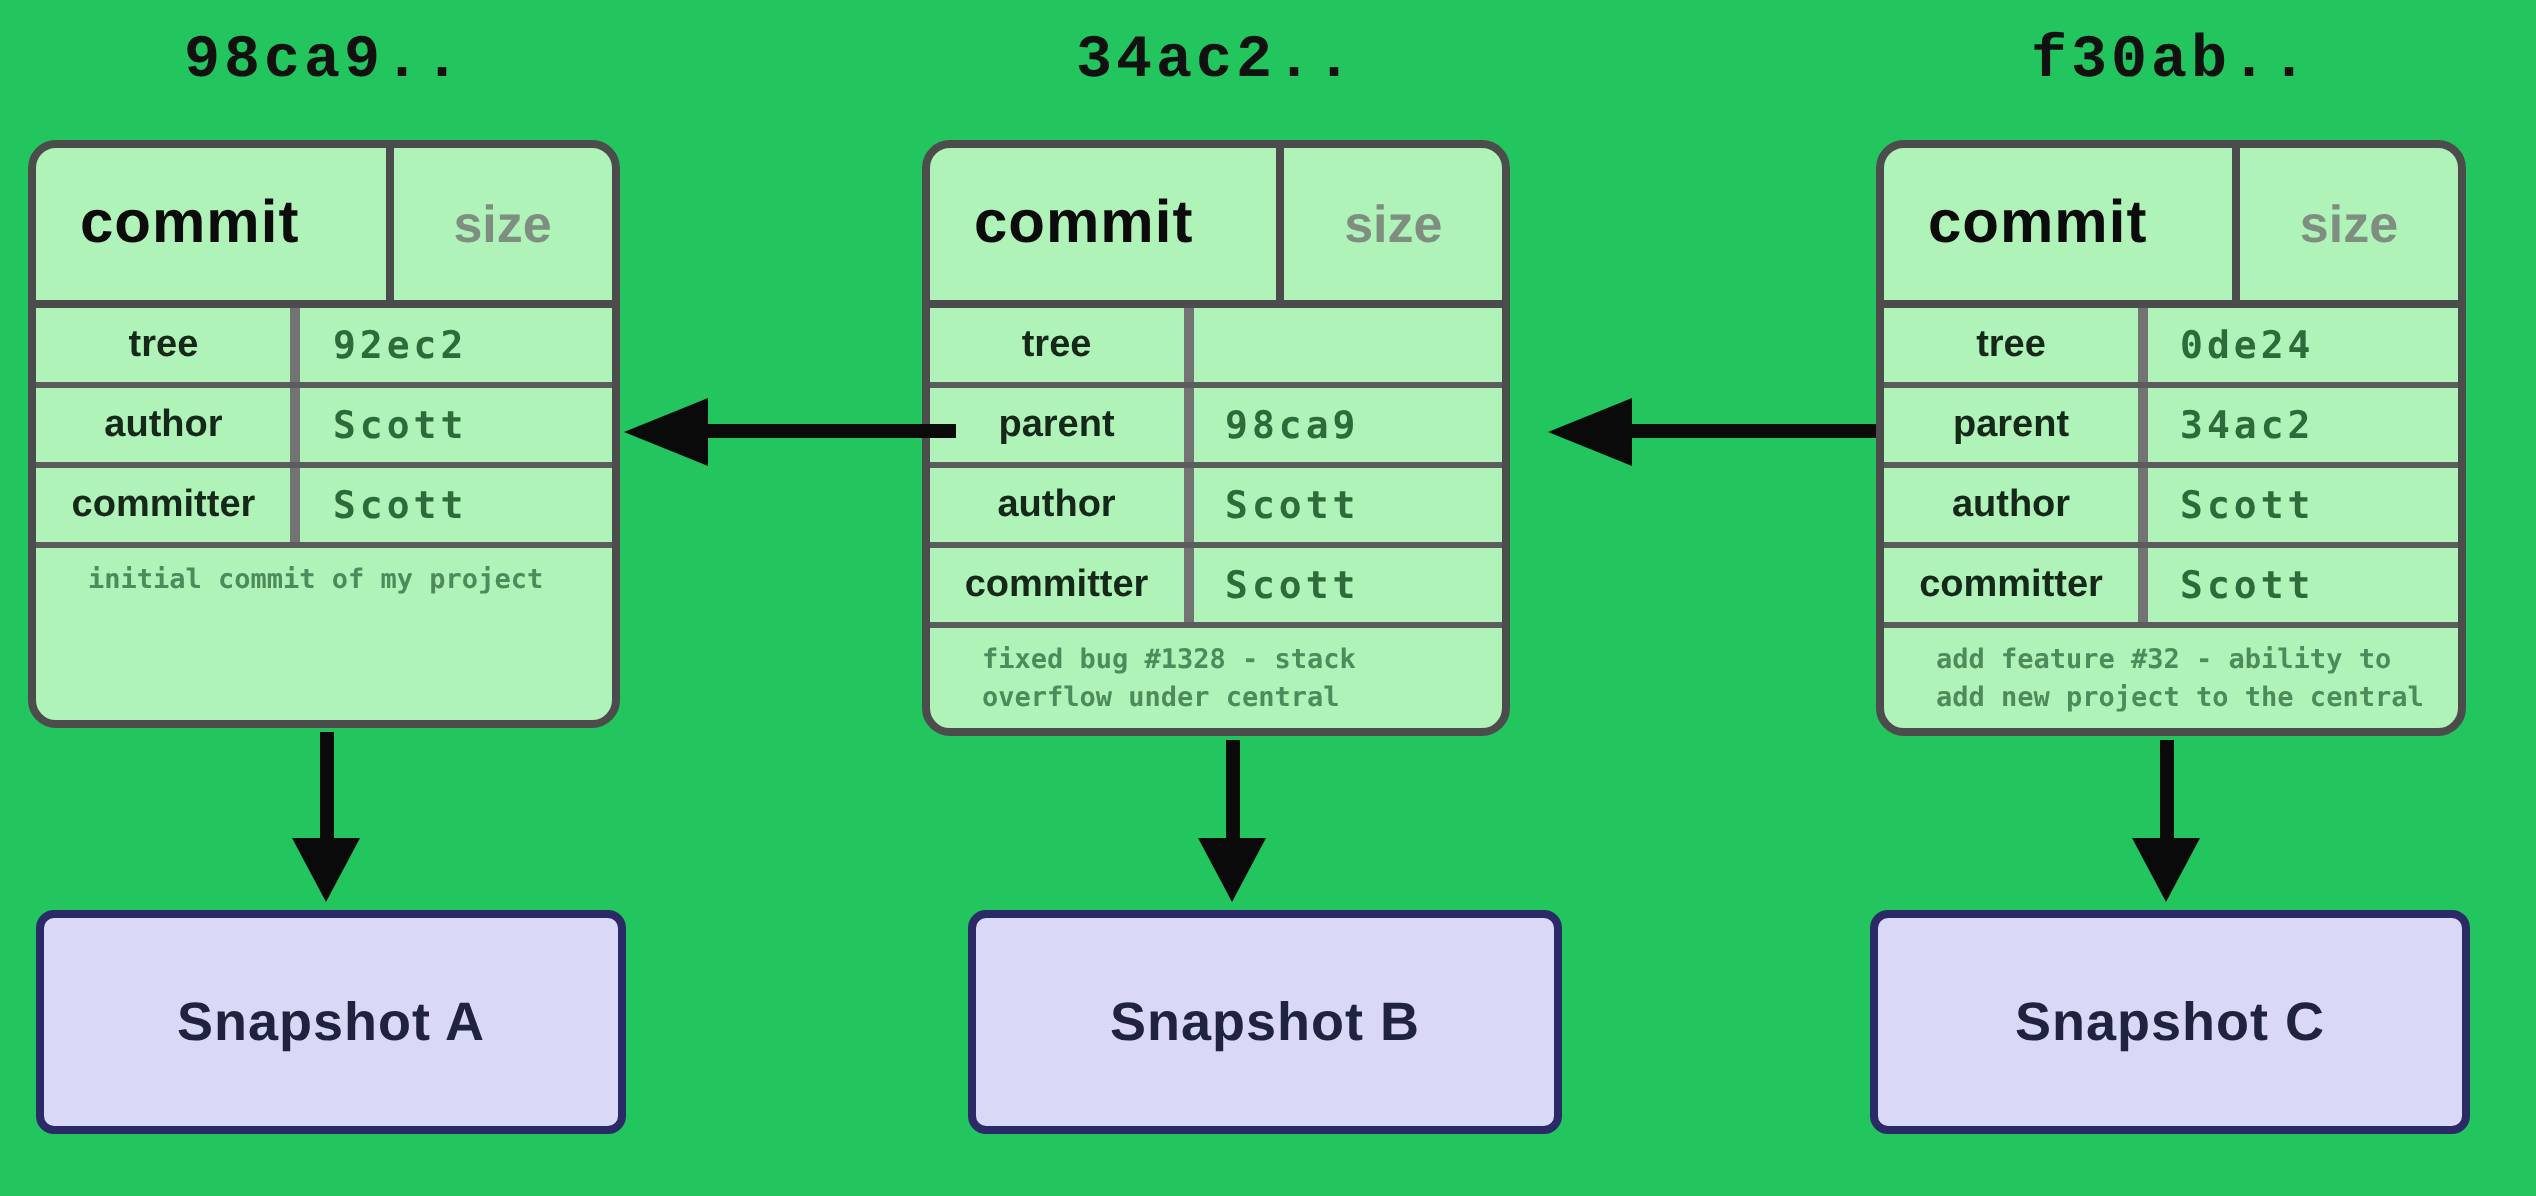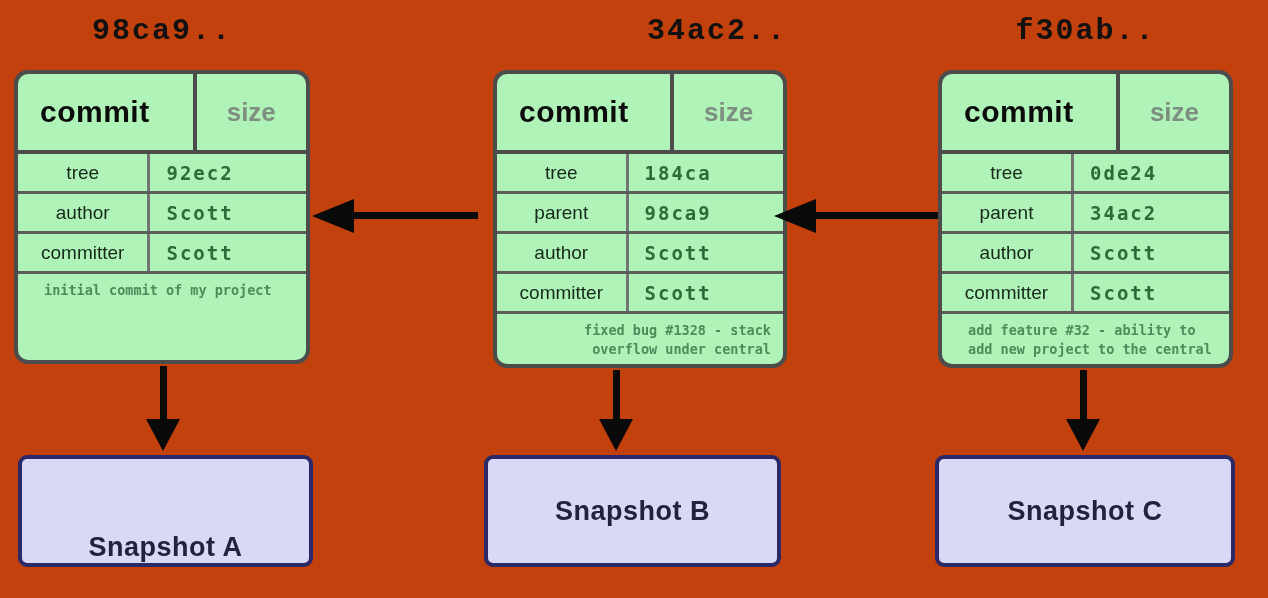--- a/index.html
+++ b/index.html
@@ -1,21 +1,21 @@
 <!DOCTYPE html>
 <html><head>
 <meta charset="utf-8">
 <style>
   * { box-sizing: border-box; margin: 0; padding: 0; }
   html,body { background:#ffffff; }
   .canvas {
     position: relative;
     width: 1268px;
     height: 598px;
-    background: #c2410c;
+    background: #22c55e;
     font-family: "Liberation Sans", sans-serif;
     overflow: hidden;
   }
   .commit-title {
     position: absolute;
     top: 14px;
     height: 40px;
     text-align: center;
     font-family: "Liberation Mono", "DejaVu Sans Mono", monospace;
     font-weight: 700;
@@ -60,26 +60,26 @@
     font-weight: 700;
   }
   .frow {
     display: flex;
     height: 40px;
     border-bottom: 3px solid #5c5c5c;
     flex: none;
   }
   .fl {
     flex: 0 0 46%;
-    border-right: 3px solid #737373;
+    border-right: 5px solid #737373;
     display: flex;
     align-items: center;
     justify-content: center;
     font-size: 19px;
-    font-weight: 400;
+    font-weight: 700;
     color: #16281a;
   }
   .fv {
     flex: 1;
     display: flex;
     align-items: center;
     padding-left: 16px;
     font-family: "DejaVu Sans Mono", monospace;
     font-weight: 700;
     font-size: 19px;
@@ -123,25 +123,25 @@
   }
   .shaft-v { position: absolute; width: 7px; background: #0a0a0a; }
   .head-down {
     position: absolute; width: 0; height: 0;
     border-left: 17px solid transparent;
     border-right: 17px solid transparent;
     border-top: 32px solid #0a0a0a;
   }
   
   .col1 { left: 14px;  width: 296px; }
-  .col2 { left: 493px; width: 294px; text-align: right; }
+  .col2 { left: 461px; width: 294px; }
   .col3 { left: 938px; width: 295px; }
   .h1 { height: 294px; }
   .h2 { height: 298px; }
-  .snap1 { left: 18px;  width: 295px; align-items: flex-end; }
+  .snap1 { left: 18px;  width: 295px; }
   .snap2 { left: 484px; width: 297px; }
   .snap3 { left: 935px; width: 300px; }
 </style>
 </head>
 <body>
 
 <div class="canvas">
 
   <div class="commit-title col1">98ca9..</div>
   <div class="commit-title col2">34ac2..</div>
@@ -169,21 +169,20 @@
     </div>
   </div>
 
   <div class="commit-box col2 h2">
     <div class="hdr">
       <div class="hdr-commit">commit</div>
       <div class="hdr-size">size</div>
     </div>
     <div class="frow">
       <div class="fl">tree</div>
-      <div class="fv">184ca</div>
     </div>
     <div class="frow">
       <div class="fl">parent</div>
       <div class="fv">98ca9</div>
     </div>
     <div class="frow">
       <div class="fl">author</div>
       <div class="fv">Scott</div>
     </div>
     <div class="frow">

